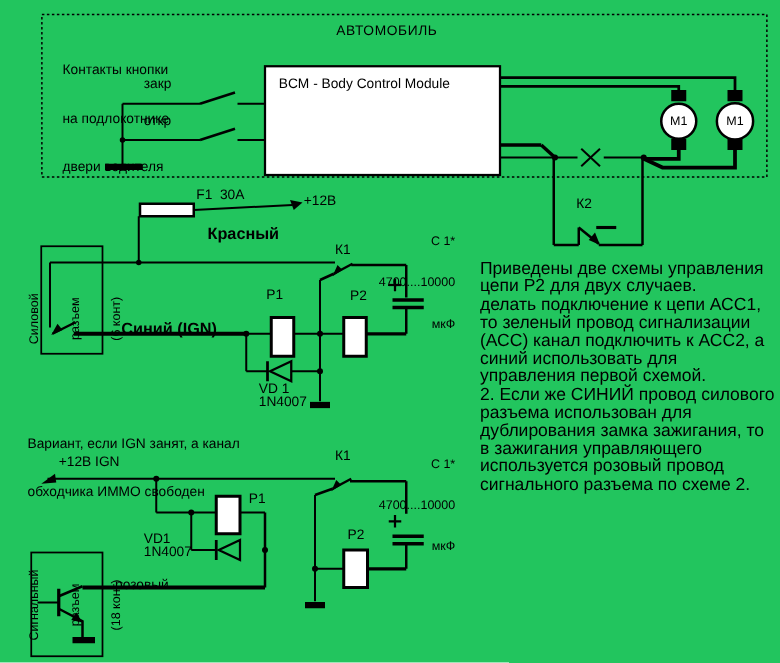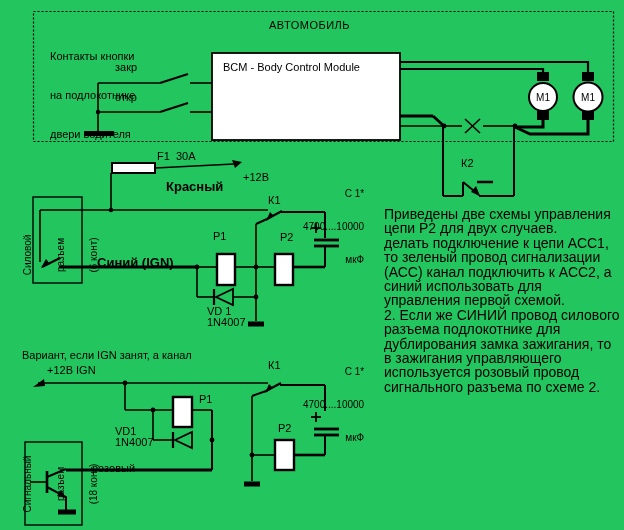--- a/index.html
+++ b/index.html
@@ -203,21 +203,21 @@
   <div>двери водителя</div>
 </div>
 <div class="lbl" style="left:115px;top:61px">закр</div>
 <div class="lbl" style="left:115px;top:91px">откр</div>
 
 <div class="lbl sm ctr" style="left:533px;top:92px;width:20px">М1</div>
 <div class="lbl sm ctr" style="left:578px;top:92px;width:20px">М1</div>
 <div class="lbl" style="left:461px;top:157px">К2</div>
 
 <div class="lbl" style="left:157px;top:150px">F1  30A</div>
-<div class="lbl" style="left:243px;top:171px">+12В</div>
+<div class="lbl" style="left:243px;top:155px">+12В</div>
 <div class="lbl b big" style="left:166px;top:169px">Красный</div>
 <div class="lbl b big" style="left:97px;top:245px">Синий (IGN)</div>
 
 <div class="lbl sm" style="left:303px;top:166px">
   <div>С 1*</div>
   <div>4700....10000</div>
   <div>мкФ</div>
 </div>
 <div class="lbl" style="left:268px;top:194px">К1</div>
 <div class="lbl" style="left:213px;top:230px">P1</div>
@@ -226,20 +226,21 @@
 <div class="lbl" style="left:207px;top:316px">1N4007</div>
 
 <div class="vlabel" style="left:-20px;top:238px;width:74px;height:34px">
   <div>Силовой</div>
   <div>разъем</div>
   <div>(6 конт)</div>
 </div>
 
 <div class="lbl" style="left:22px;top:323px">
   <div>Вариант, если IGN занят, а канал</div>
+  <div>обходчика ИММО свободен</div>
 </div>
 <div class="lbl" style="left:47px;top:364px">+12В IGN</div>
 <div class="lbl" style="left:199px;top:393px">P1</div>
 <div class="lbl" style="left:115px;top:425px">VD1</div>
 <div class="lbl" style="left:115px;top:436px">1N4007</div>
 <div class="lbl" style="left:268px;top:359px">К1</div>
 <div class="lbl sm" style="left:303px;top:344px">
   <div>С 1*</div>
   <div>4700....10000</div>
   <div>мкФ</div>
@@ -255,20 +256,20 @@
 
 <div class="notes">
   <div>Приведены две схемы управления</div>
   <div>цепи Р2 для двух случаев.</div>
   <div>делать подключение к цепи АСС1,</div>
   <div>то зеленый провод сигнализации</div>
   <div>(АСС) канал подключить к АСС2, а</div>
   <div>синий использовать для</div>
   <div>управления первой схемой.</div>
   <div>2. Если же СИНИЙ провод силового</div>
-  <div>разъема подлокотнике для</div>
+  <div>разъема использован для</div>
   <div>дублирования замка зажигания, то</div>
   <div>в зажигания управляющего</div>
   <div>используется розовый провод</div>
   <div>сигнального разъема по схеме 2.</div>
 </div>
 
 </div>
 
 </body></html>

